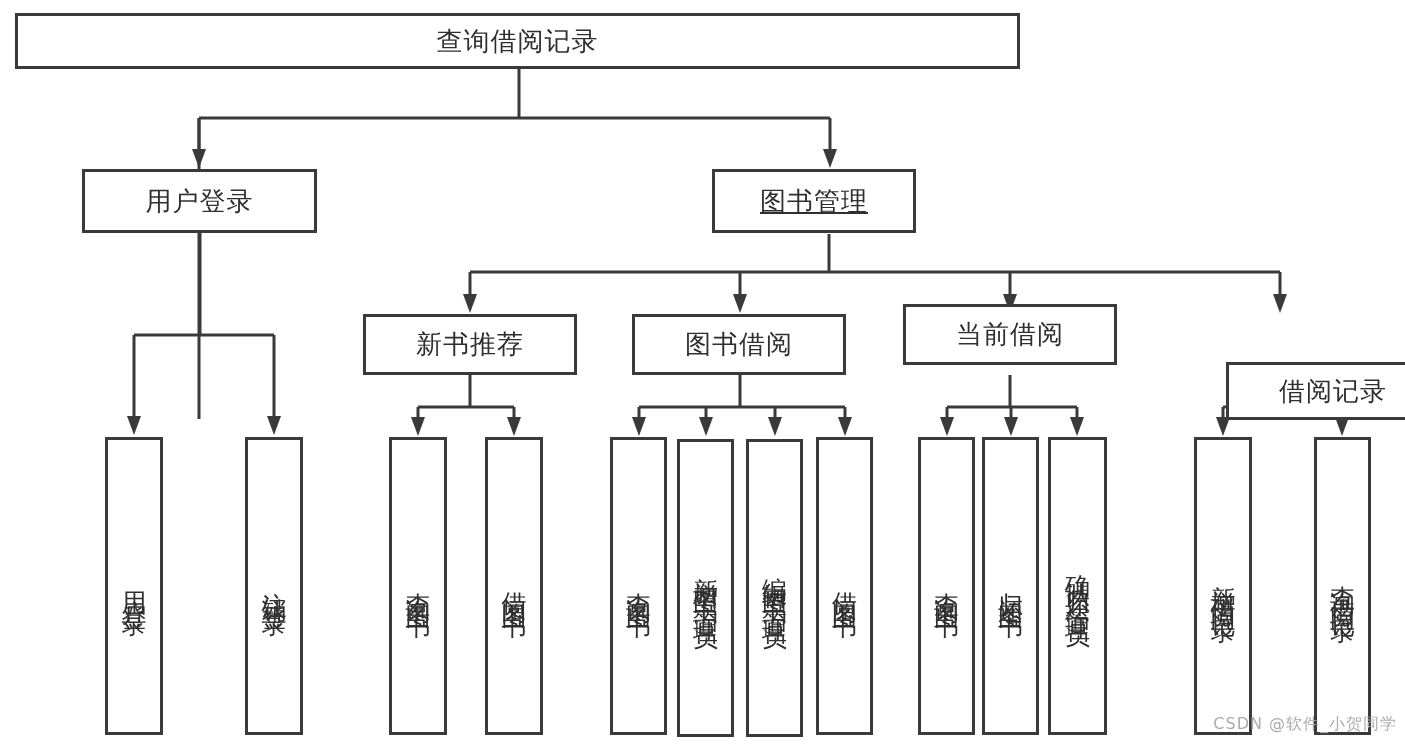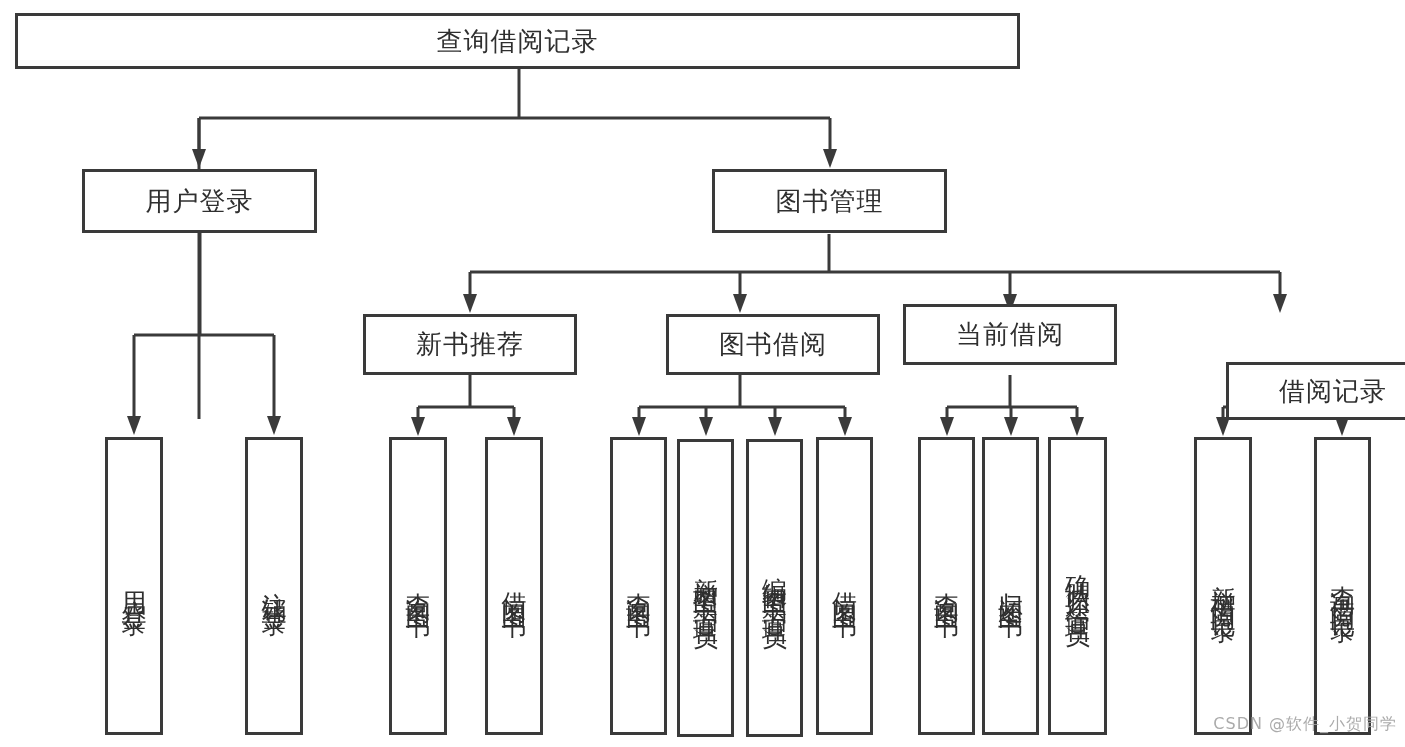--- a/index.html
+++ b/index.html
@@ -119,28 +119,28 @@
     </g>
   </svg>
 
   <div class="box h-box" style="left:15px; top:13px; width:1005px; height:56px;">
     <span>查询借阅记录</span>
   </div>
 
   <div class="box h-box" style="left:82px; top:169px; width:235px; height:64px;">
     <span>用户登录</span>
   </div>
-  <div class="box h-box" style="left:712px; top:169px; width:235px; height:64px;">
+  <div class="box h-box" style="left:712px; top:169px; width:204px; height:64px;text-decoration:underline;">
     <span>图书管理</span>
   </div>
 
   <div class="box h-box" style="left:363px; top:314px; width:214px; height:61px;">
     <span>新书推荐</span>
   </div>
-  <div class="box h-box" style="left:666px; top:314px; width:214px; height:61px;">
+  <div class="box h-box" style="left:632px; top:314px; width:214px; height:61px;">
     <span>图书借阅</span>
   </div>
   <div class="box h-box" style="left:903px; top:304px; width:214px; height:61px;">
     <span>当前借阅</span>
   </div>
   <div class="box h-box" style="left:1226px; top:314px; width:214px; height:58px;margin-top:48px;">
     <span>借阅记录</span>
   </div>
 
   <div class="box leaf" style="left:105px; top:437px; width:58px; height:298px;">

